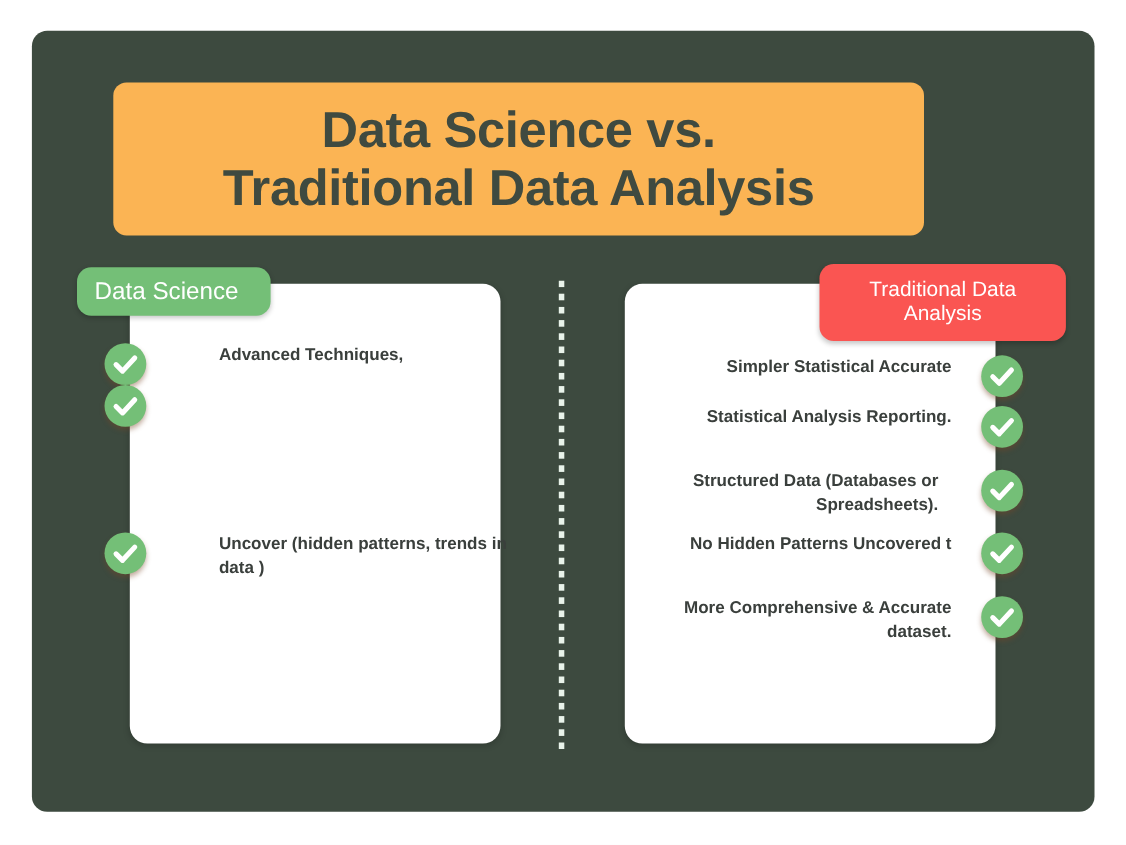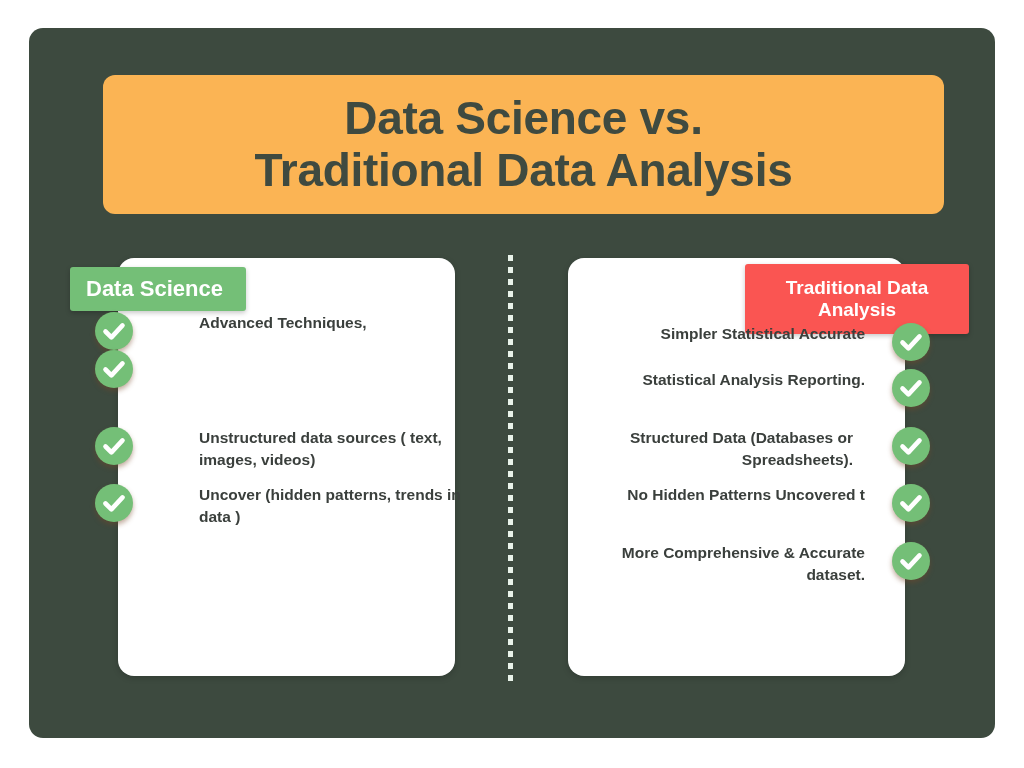--- a/index.html
+++ b/index.html
@@ -31,21 +31,21 @@
     height: 710px;
     background: #3D4A3F;
     border-radius: 14px;
   }
 
   
   .title-box {
     position: absolute;
     left: 103px;
     top: 75px;
-    width: 841px;
+    width: 737px;
     height: 139px;
     background: #FBB454;
     border-radius: 12px;
     display: flex;
     align-items: center;
     justify-content: center;
   }
   .title-text {
     color: #3F4A40;
     font-size: 46px;
@@ -65,25 +65,24 @@
     background: #FFFFFF;
     border-radius: 16px;
     box-shadow: 0 2px 6px rgba(0,0,0,0.18);
   }
   .card-left  { left: 118px; }
   .card-right { left: 568px; }
 
   
   .badge {
     position: absolute;
-    border-radius: 3px;
+    border-radius: 13px;
     color: #FFFFFF;
-    font-weight: bold;
+    font-weight: normal;
     box-shadow: 0 2px 5px rgba(0,0,0,0.22);
-    margin-top: 24px;
   }
   .badge-green {
     left: 70px;
     top: 243px;
     width: 176px;
     height: 44px;
     background: #74BF77;
     font-size: 22px;
     display: flex;
     align-items: center;
@@ -199,28 +198,20 @@
         </span>
         <span class="row-text">Advanced Techniques,</span>
       </div>
       <div class="row" style="top: 92px;">
         <span class="check">
           <svg viewBox="0 0 38 38" xmlns="http://www.w3.org/2000/svg">
             <path d="M10.5 19.5 L16.4 25.4 L27.5 13.4" fill="none" stroke="#FFFFFF" stroke-width="4.6" stroke-linecap="round" stroke-linejoin="round"></path>
           </svg>
         </span>
       </div>
-      <div class="row" style="top: 169px;">
-        <span class="check">
-          <svg viewBox="0 0 38 38" xmlns="http://www.w3.org/2000/svg">
-            <path d="M10.5 19.5 L16.4 25.4 L27.5 13.4" fill="none" stroke="#FFFFFF" stroke-width="4.6" stroke-linecap="round" stroke-linejoin="round"></path>
-          </svg>
-        </span>
-        <span class="row-text">Unstructured data sources ( text, images, videos)</span>
-      </div>
       <div class="row" style="top: 226px;">
         <span class="check">
           <svg viewBox="0 0 38 38" xmlns="http://www.w3.org/2000/svg">
             <path d="M10.5 19.5 L16.4 25.4 L27.5 13.4" fill="none" stroke="#FFFFFF" stroke-width="4.6" stroke-linecap="round" stroke-linejoin="round"></path>
           </svg>
         </span>
         <span class="row-text">Uncover (hidden patterns, trends in data )</span>
       </div>
     </div>
   <div class="rows rows-right" id="rows-right">

